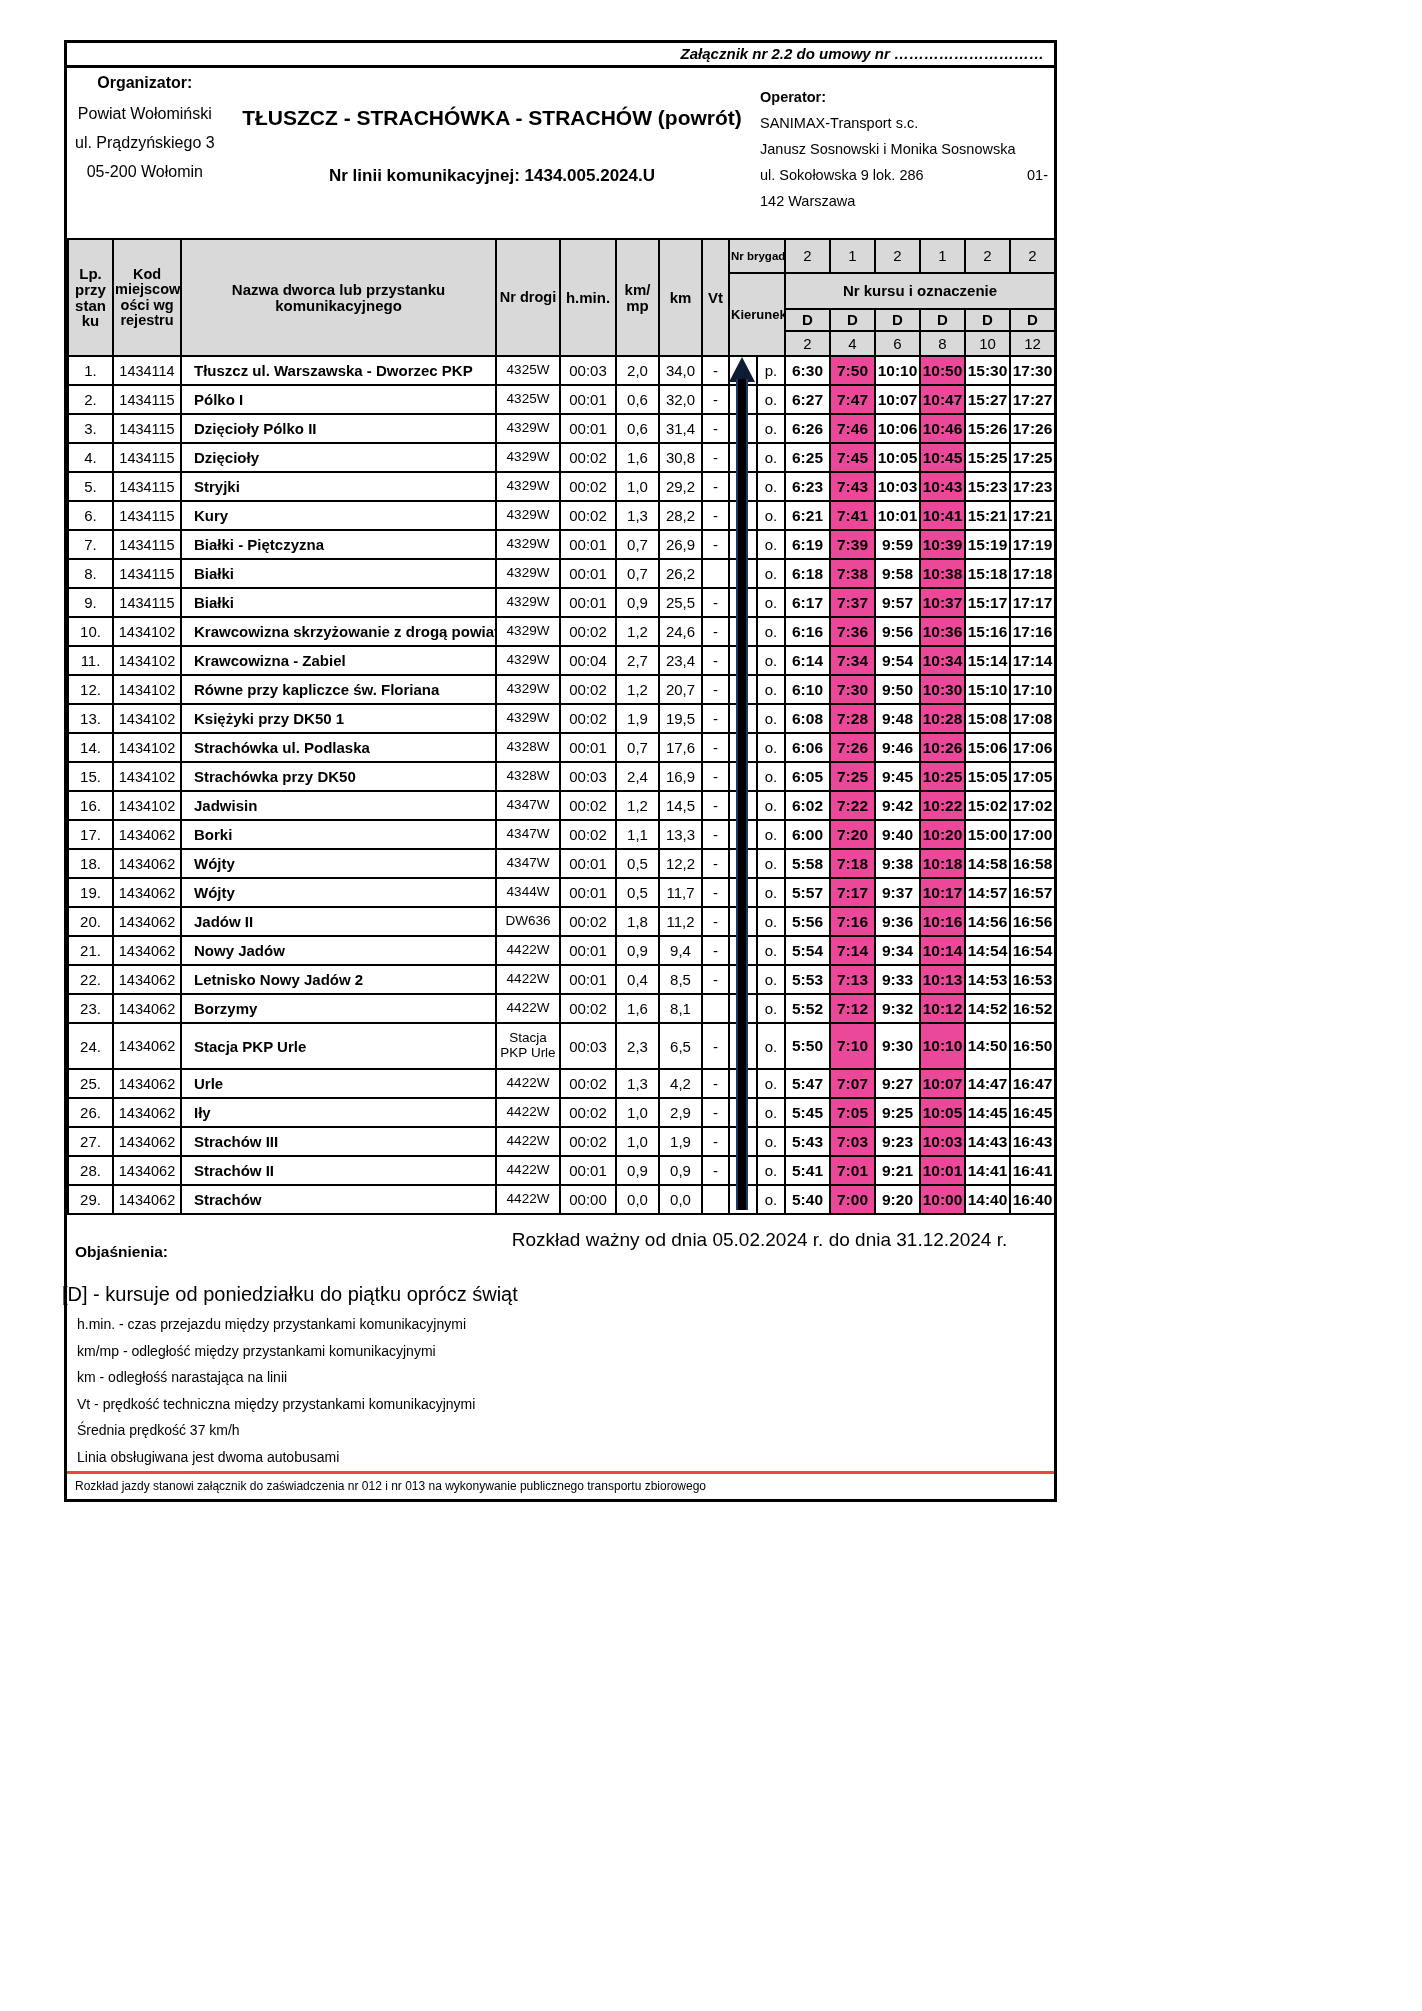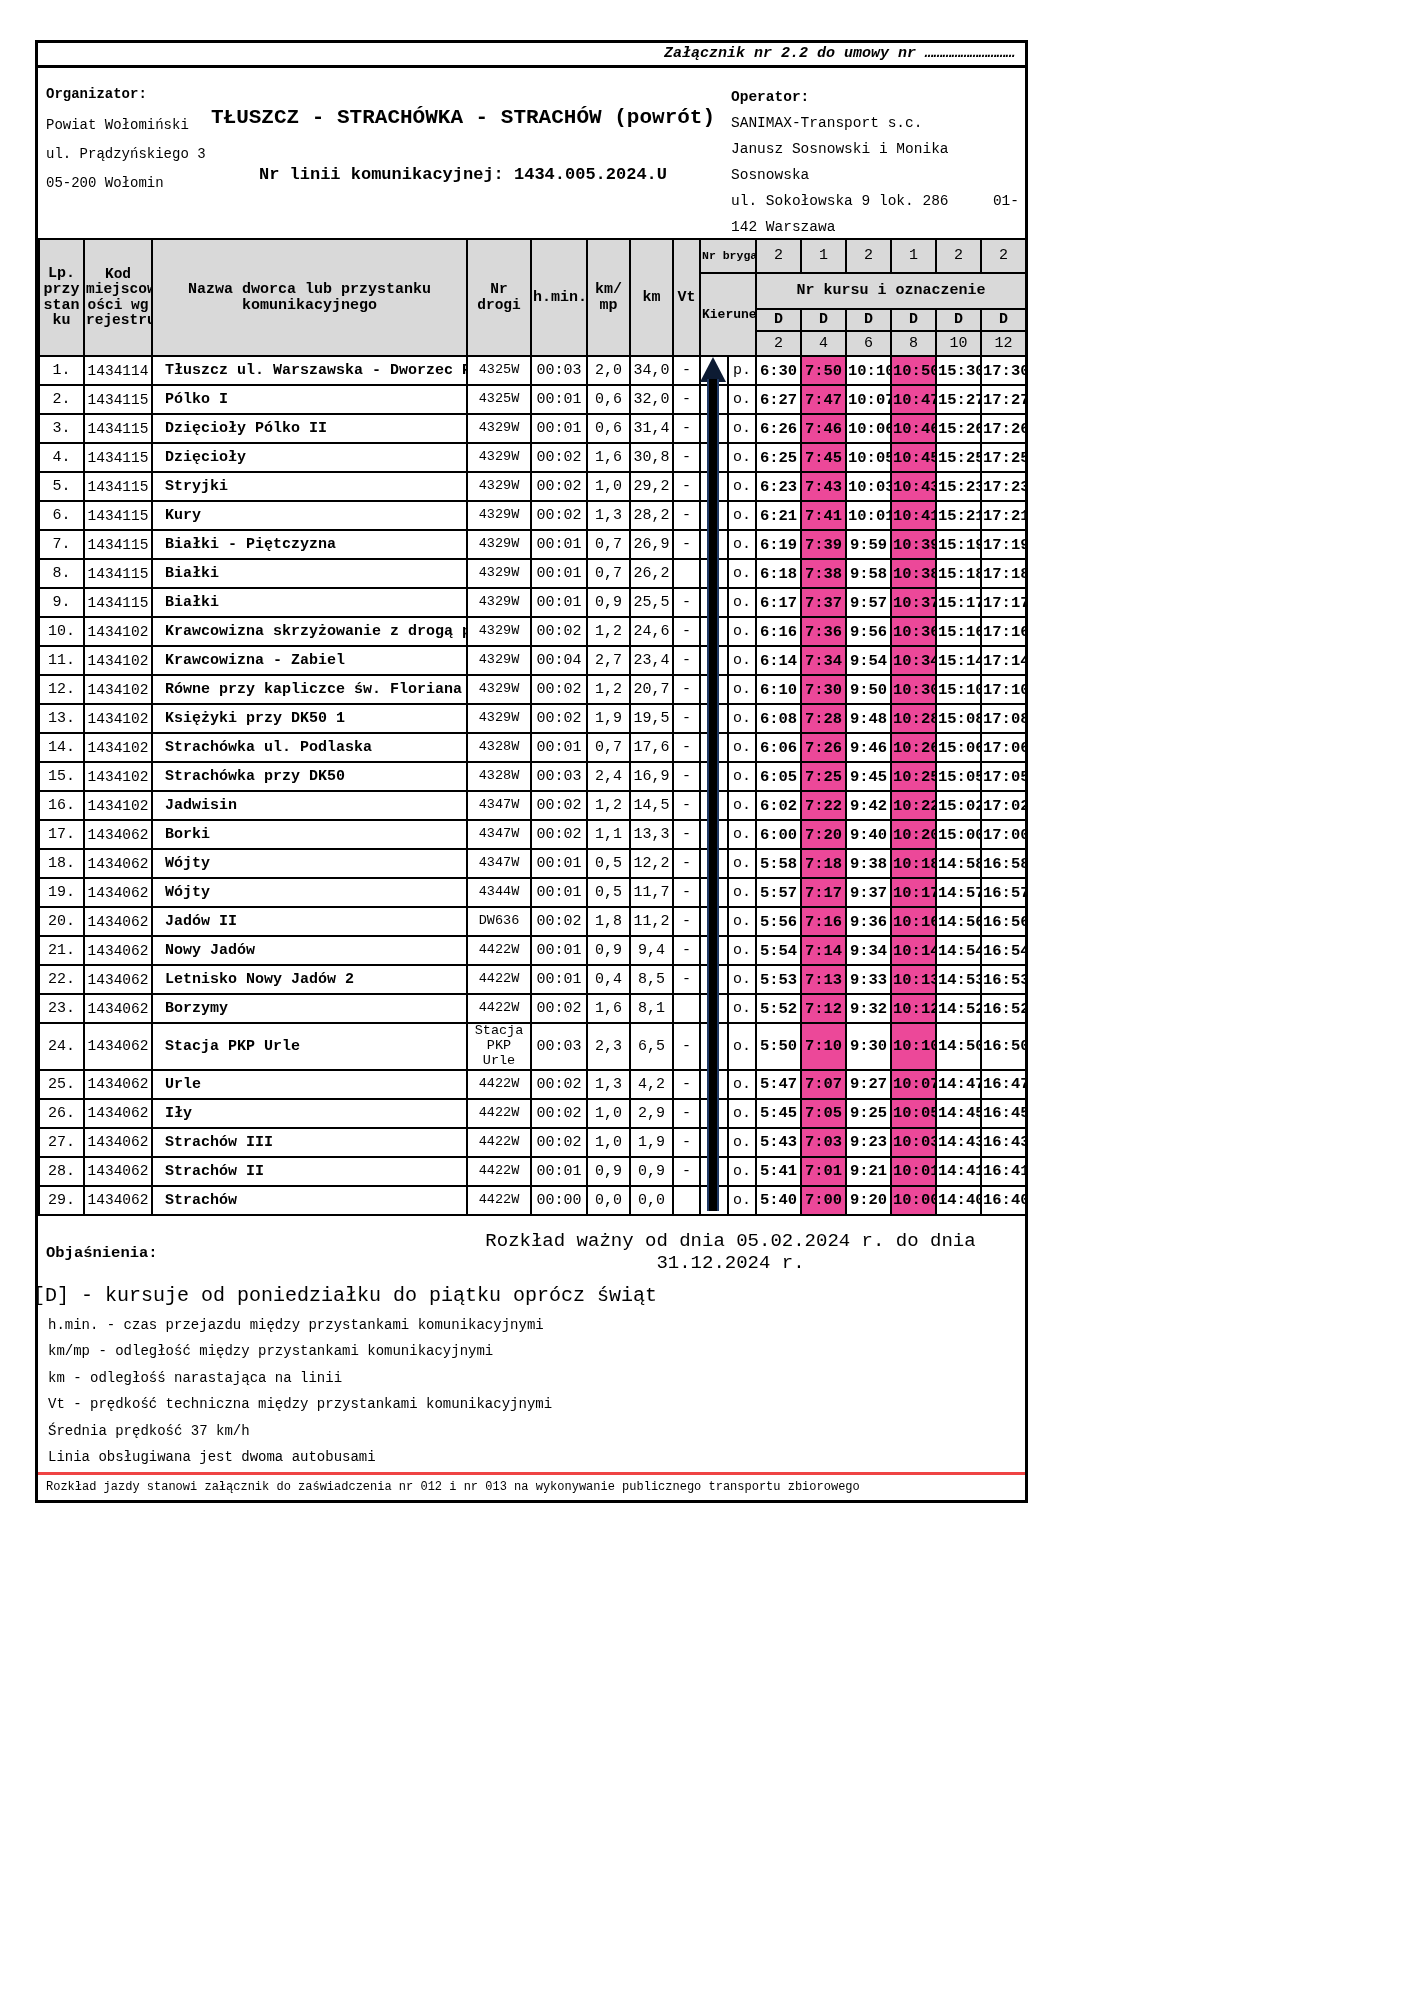--- a/index.html
+++ b/index.html
@@ -1,26 +1,26 @@
 <!DOCTYPE html>
 <html><head>
 <meta charset="utf-8">
 <style>
   html,body{margin:0;padding:0;background:#fff;}
   .page{position:relative;width:1246px;height:2011px;background:#fff;overflow:hidden;
-        font-family:Liberation Mono, monospace;color:#000;}
+        font-family:Liberation Sans, sans-serif;color:#000;margin-left:29px;}
   .doc{position:absolute;left:35px;top:40px;width:987px;border:3px solid #000;background:#fff;}
 
   
   .attach-row{border-bottom:3px solid #000;text-align:right;font-weight:bold;font-style:italic;
               font-size:15px;padding:2px 10px 3px 0;}
 
   
   .head{position:relative;height:170px;}
-  .org{position:absolute;left:8px;top:12px;font-size:14px;line-height:29px;}
+  .org{position:absolute;left:8px;top:0;font-size:16px;line-height:29px;text-align:center;}
   .org .lbl{font-weight:bold;margin-bottom:2px;}
   .center-col{position:absolute;left:150px;top:38px;width:550px;text-align:center;}
   .route-title{font-size:21px;font-weight:bold;white-space:nowrap;}
   .line-nr{margin-top:36px;font-size:17px;font-weight:bold;}
   .op{position:absolute;left:693px;top:16px;width:288px;font-size:14.5px;line-height:26px;}
   .op .lbl{font-weight:bold;}
   .op .addr1{display:flex;justify-content:space-between;}
 
   
   .table-wrap{position:relative;}

